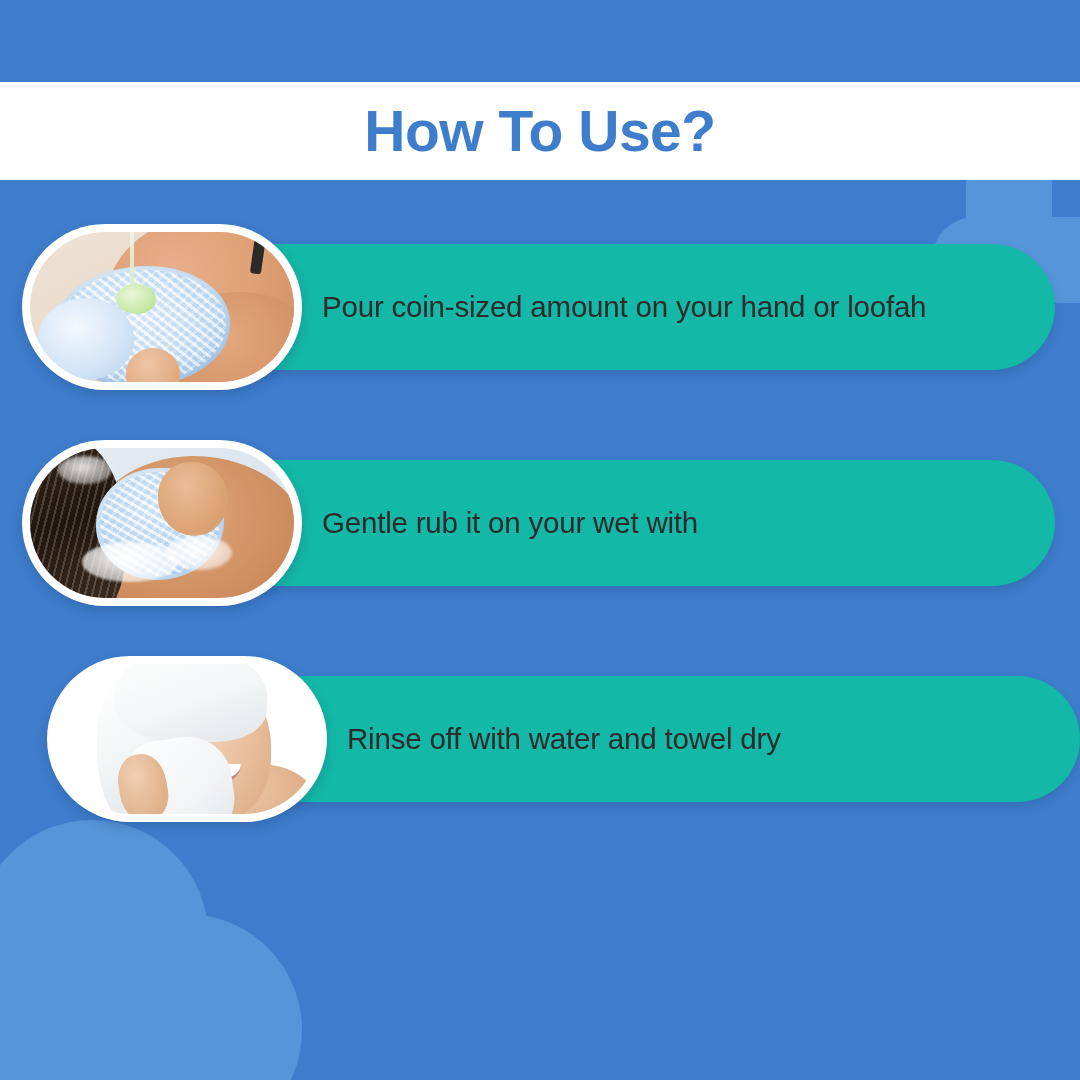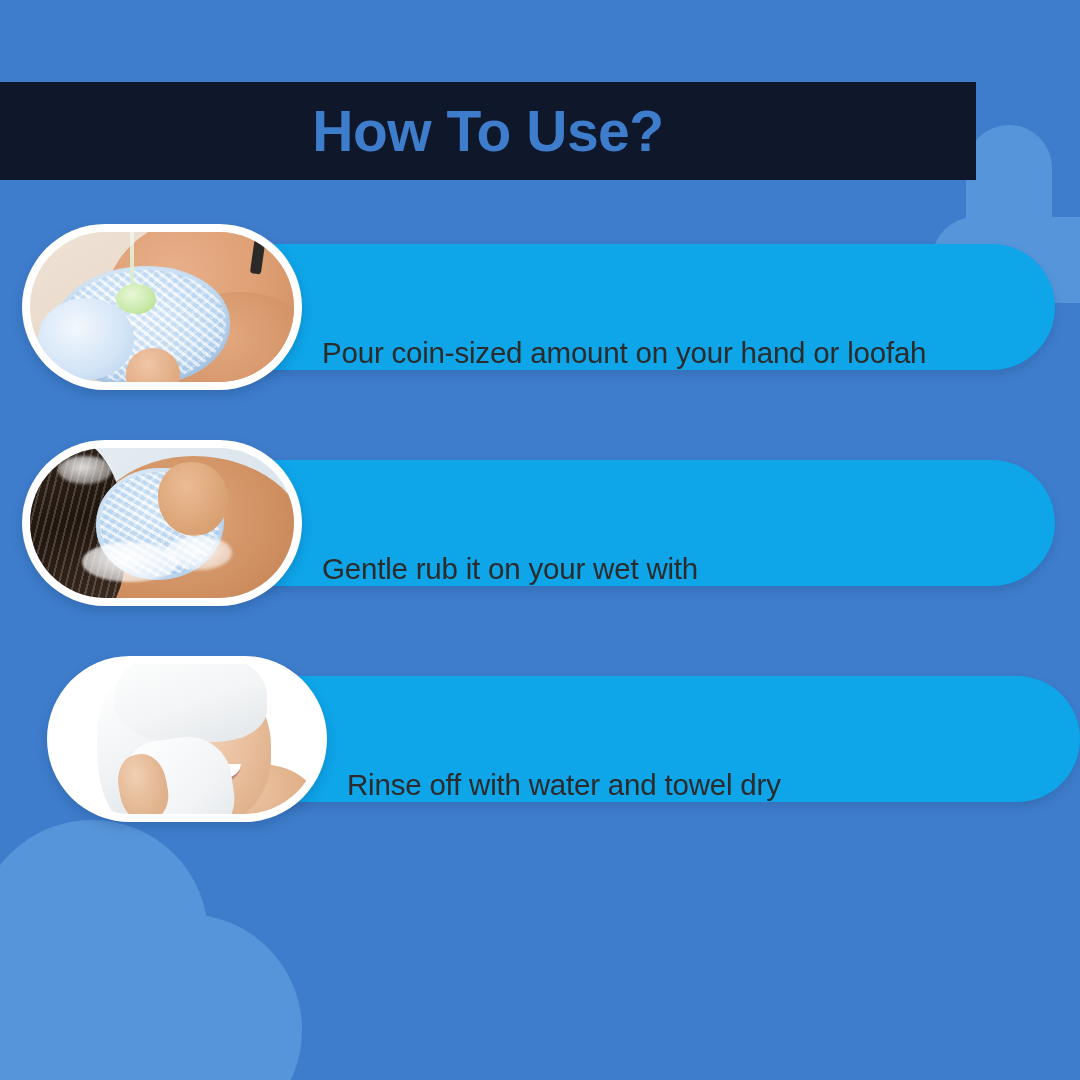--- a/index.html
+++ b/index.html
@@ -21,22 +21,22 @@
   .plus-tr .bar-v{ left:34px; top:-58px; width:86px; height:190px; border-radius:45px;}
 
   
   .plus-bl{ position:absolute; left:-118px; top:820px; width:420px; height:420px; }
   .plus-bl .bar-h,.plus-bl .bar-v{ position:absolute; background:#5795da; }
   .plus-bl .bar-h{ left:0; top:94px; width:420px; height:232px; border-radius:116px;}
   .plus-bl .bar-v{ left:94px; top:0; width:232px; height:420px; border-radius:116px;}
 
   
   .header-band{
-    position:absolute; left:0; top:82px; width:976px; height:98px;
-    background:#0f172a; z-index:2;
+    position:absolute; left:0; top:82px; width:1080px; height:98px;
+    background:#ffffff; z-index:2;
     display:flex; align-items:center; justify-content:center;
   }
   .header-title{
     color:#3e7dcc;
     font-size:57px;
     font-weight:bold;
     letter-spacing:-0.5px;
     line-height:1;
     white-space:nowrap;
   }
@@ -45,24 +45,24 @@
   .steps{ position:absolute; left:0; top:0; width:1080px; height:1080px; z-index:3;}
   .step-row{ position:absolute; left:0; width:1080px; height:190px; }
   .step-row.r1{ top:212px; }
   .step-row.r2{ top:428px; }
   .step-row.r3{ top:644px;margin-left:25px; }
 
   .card{
     position:absolute;
     left:92px; top:32px;
     width:963px; height:126px;
-    background:#0ea5e9;
+    background:#14b8a6;
     border-radius:63px;
     box-shadow:0 5px 10px rgba(20,50,95,0.18);
-    display:flex; align-items:flex-end;
+    display:flex; align-items:center;
   }
   .card-text{
     margin-left:230px;
     color:#2b2b2b;
     font-size:29.5px;
     font-weight:500;
     letter-spacing:-0.2px;
     white-space:nowrap;
   }
 

